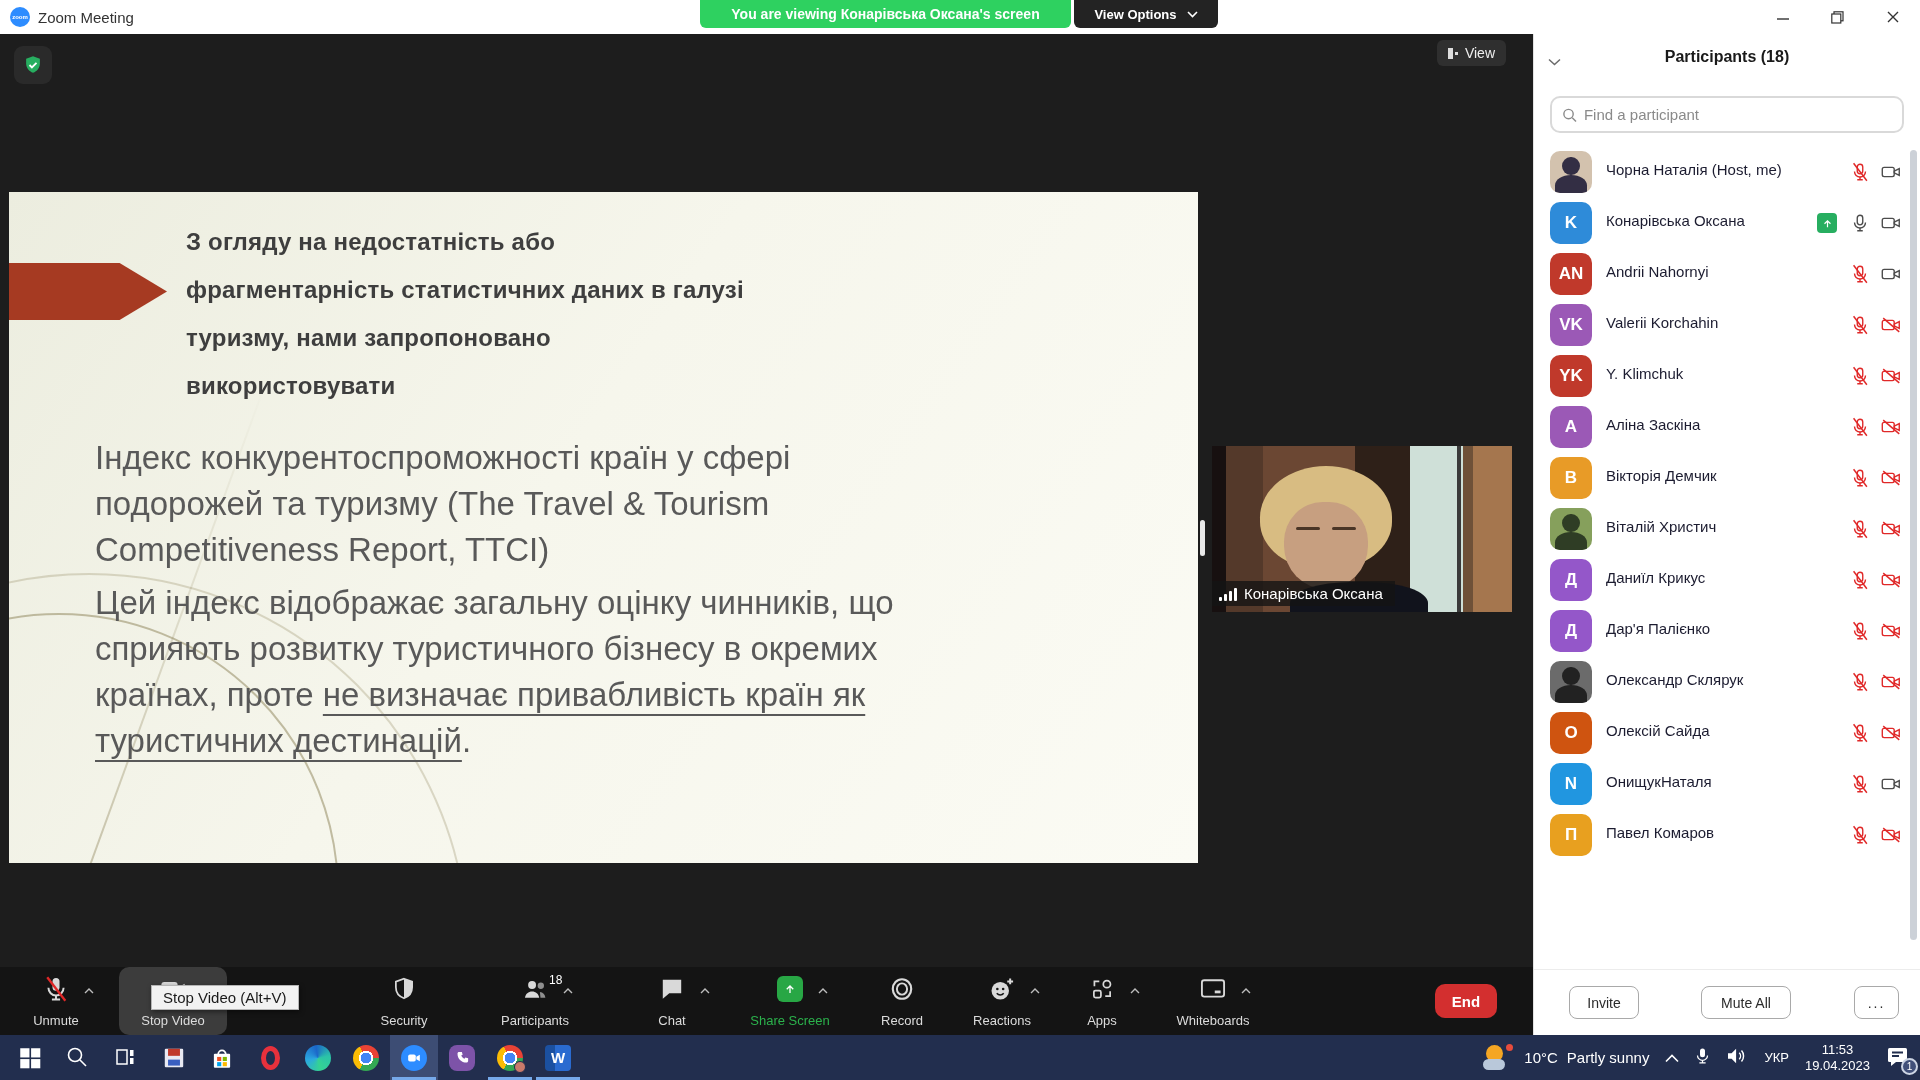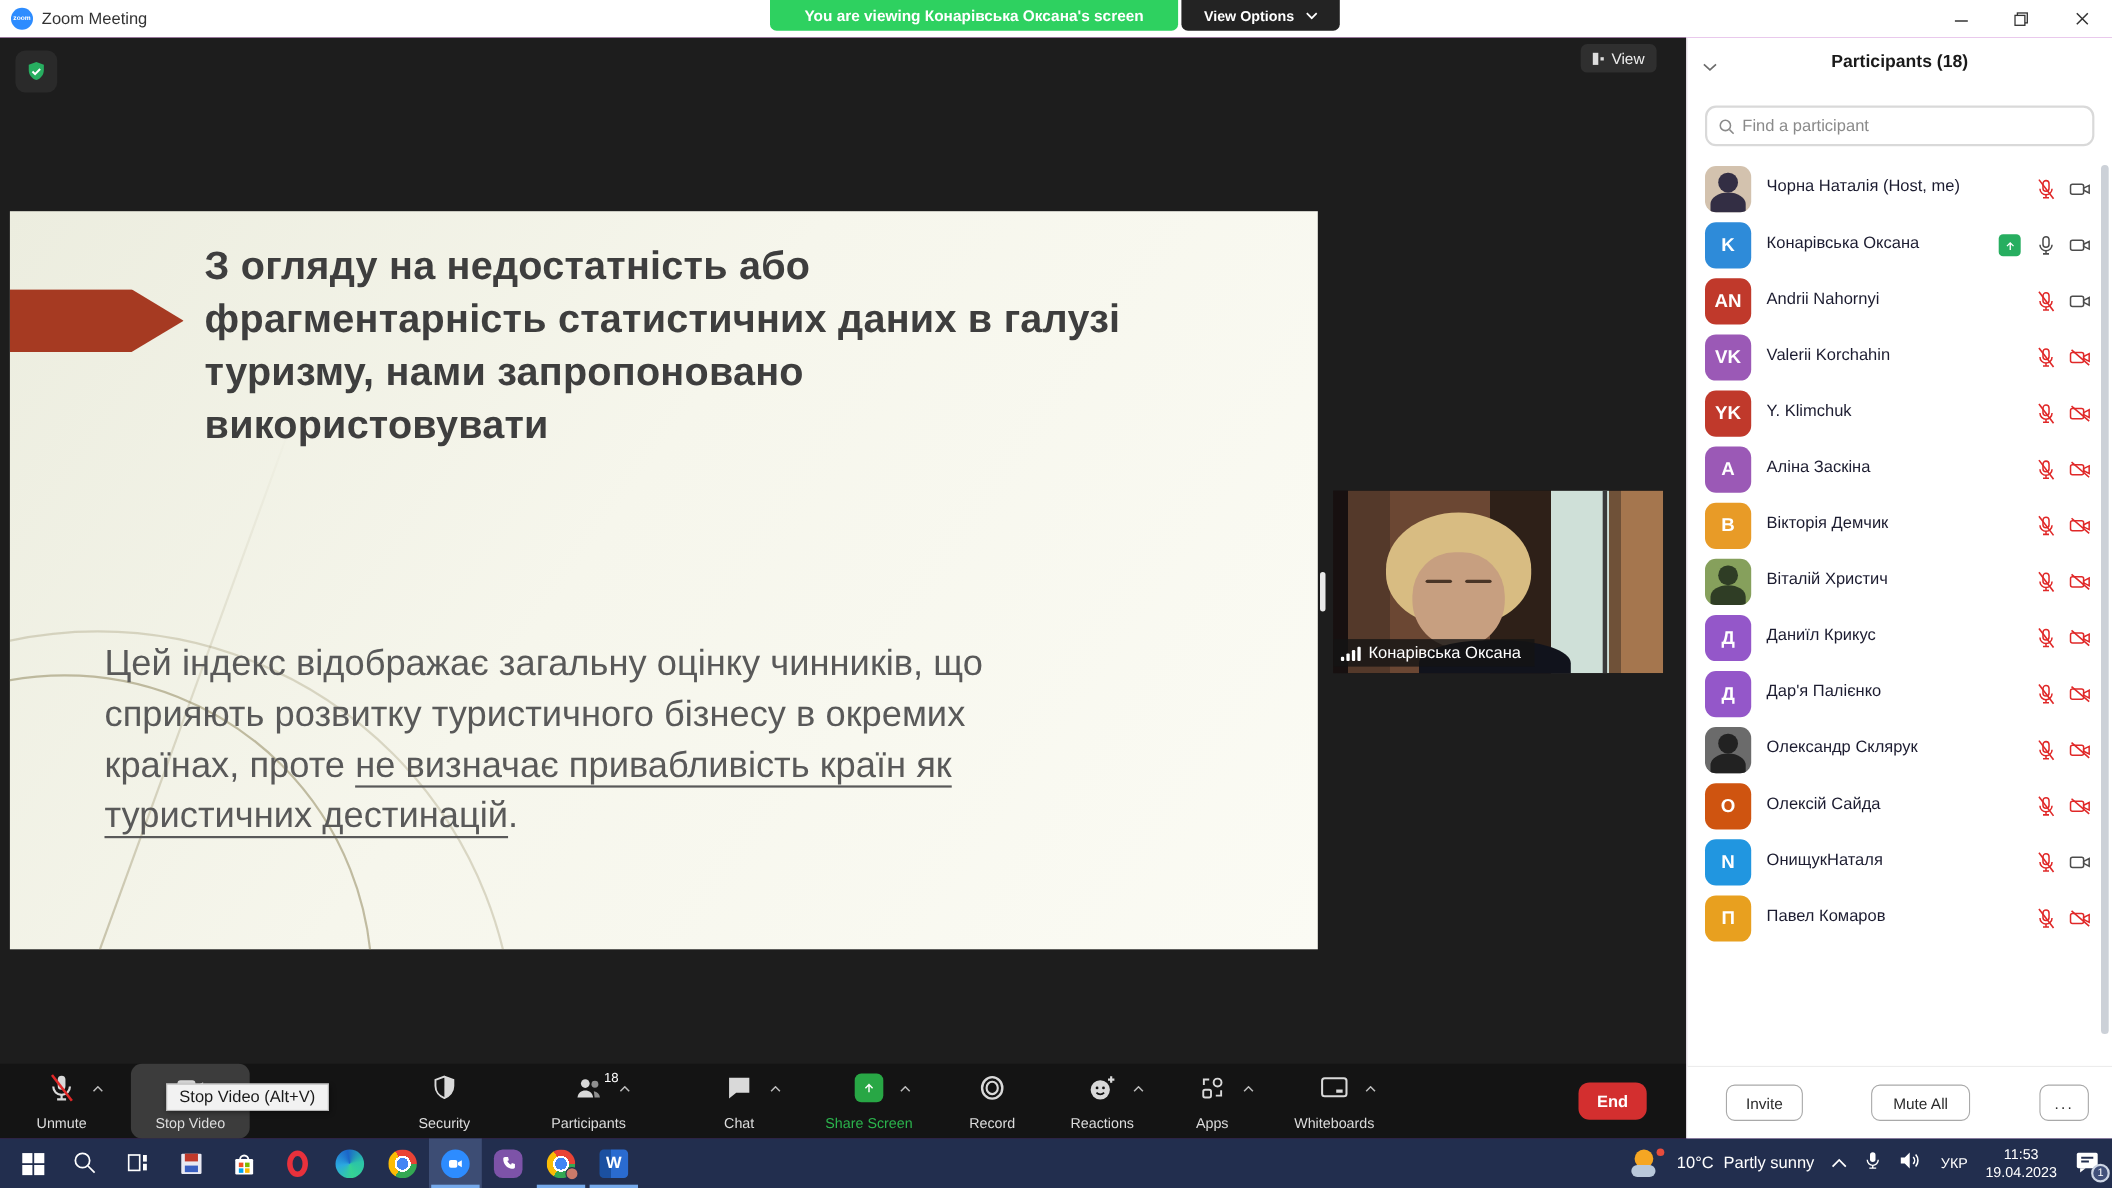--- a/index.html
+++ b/index.html
@@ -1,17 +1,17 @@
 <!DOCTYPE html>
 <html><head>
 <meta charset="utf-8">
 <style>
   * { margin:0; padding:0; box-sizing:border-box; }
   html,body { width:1920px; height:1080px; overflow:hidden; font-family:"Liberation Sans", sans-serif; background:#000; }
-  .stage { position:relative; width:1920px; height:1076px; background:#a21caf; }
+  .stage { position:relative; width:1920px; height:1076px; background:#ef4444; }
 
   
   .titlebar { position:absolute; left:0; top:0; width:1920px; height:34px; background:#ffffff; z-index:5; }
   .tb-left { position:absolute; left:10px; top:0; height:34px; display:flex; align-items:center; gap:8px; }
   .zoom-logo { width:20px; height:20px; border-radius:50%; background:#2d8cff; color:#fff; font-size:6px; font-weight:bold; display:flex; align-items:center; justify-content:center; }
   .win-title { font-size:15px; color:#333; }
   .banner { position:absolute; left:700px; top:0; width:371px; height:28px; background:#2ed160; border-radius:0 0 6px 6px; display:flex; align-items:center; justify-content:center; color:#fff; font-weight:bold; font-size:14px; }
   .view-options { position:absolute; left:1074px; top:0; width:144px; height:28px; background:#232323; border-radius:0 0 6px 6px; display:flex; align-items:center; justify-content:center; gap:10px; color:#fff; font-weight:bold; font-size:13px; cursor:default; }
   .win-controls { position:absolute; right:0; top:0; height:34px; display:flex; }
   .wc { width:55px; height:34px; display:flex; align-items:center; justify-content:center; }
@@ -24,21 +24,21 @@
   .view-glyph .b1 { width:5px; height:11px; background:#ddd; }
   .view-glyph .b2 { width:3px; height:3px; background:#ddd; }
 
   
   .slide { position:absolute; left:9px; top:158px; width:1189px; height:671px; overflow:hidden; background:linear-gradient(125deg,#eceddf 0%,#f6f6ec 45%,#fbfbf4 100%); }
   .deco-arc1, .deco-arc2 { position:absolute; border-radius:50%; }
   .deco-arc1 { width:560px; height:560px; border:2px solid rgba(148,138,98,.55); left:-230px; bottom:-310px; }
   .deco-arc2 { width:760px; height:760px; border:2px solid rgba(148,138,98,.30); left:-300px; bottom:-470px; }
   .deco-line { position:absolute; width:2px; height:620px; left:150px; bottom:-120px; background:linear-gradient(rgba(148,138,98,0),rgba(148,138,98,.55)); transform:rotate(20deg); }
   .slide-arrow { position:absolute; left:0; top:71px; width:158px; height:57px; background:#a63a22; clip-path:polygon(0 0,70% 0,100% 50%,70% 100%,0 100%); }
-  .slide-title { position:absolute; left:177px; top:26px; width:1000px; font-size:36px; font-weight:bold; color:#3e3e3e; line-height:48px; white-space:pre-line; letter-spacing:.2px; }
+  .slide-title { position:absolute; left:177px; top:26px; width:1000px; font-size:24px; font-weight:bold; color:#3e3e3e; line-height:48px; white-space:pre-line; letter-spacing:.2px; }
   .slide-body { position:absolute; left:86px; width:1095px; font-size:33px; color:#595959; line-height:46px; white-space:pre-line; }
   .p1 { top:243px; } .p2 { top:388px; }
   .uline { text-decoration:underline; text-underline-offset:8px; text-decoration-thickness:2px; }
 
   
   .video-thumb { position:absolute; left:1212px; top:412px; width:300px; height:166px; overflow:hidden; background:#181210; }
   .vt-door { position:absolute; left:0; top:0; width:66%; height:100%; background:linear-gradient(90deg,#171010 0 7%,#54392a 7% 26%,#6b4733 26% 72%,#2e2018 72% 100%); }
   .vt-mirror { position:absolute; right:0; top:0; width:34%; height:100%; background:linear-gradient(90deg,#cfe0d8 0 52%,#6f5138 52% 62%,#a5764e 62% 100%); }
   .vt-mirror::after { content:""; position:absolute; left:46%; top:0; width:4px; height:100%; background:#3a3a3a; }
   .vt-hair { position:absolute; left:16%; top:12%; width:44%; height:62%; background:#d8bc82; border-radius:50% 50% 46% 46%; }
@@ -169,20 +169,23 @@
 
     <div class="slide">
       <div class="deco-arc2"></div>
       <div class="deco-arc1"></div>
       <div class="deco-line"></div>
       <div class="slide-arrow"></div>
       <div class="slide-title">З огляду на недостатність або
 фрагментарність статистичних даних в галузі
 туризму, нами запропоновано
 використовувати</div>
+      <div class="slide-body p1">Індекс конкурентоспроможності країн у сфері
+подорожей та туризму (The Travel &amp; Tourism
+Competitiveness Report, TTCI)</div>
       <div class="slide-body p2"><span>Цей індекс відображає загальну оцінку чинників, що
 сприяють розвитку туристичного бізнесу в окремих
 країнах, проте </span><span class="uline">не визначає привабливість країн як
 туристичних дестинацій</span><span>.</span></div>
     </div>
 
     <div class="drag-handle"></div>
 
     <div class="video-thumb">
       <div class="vt-door"></div>

